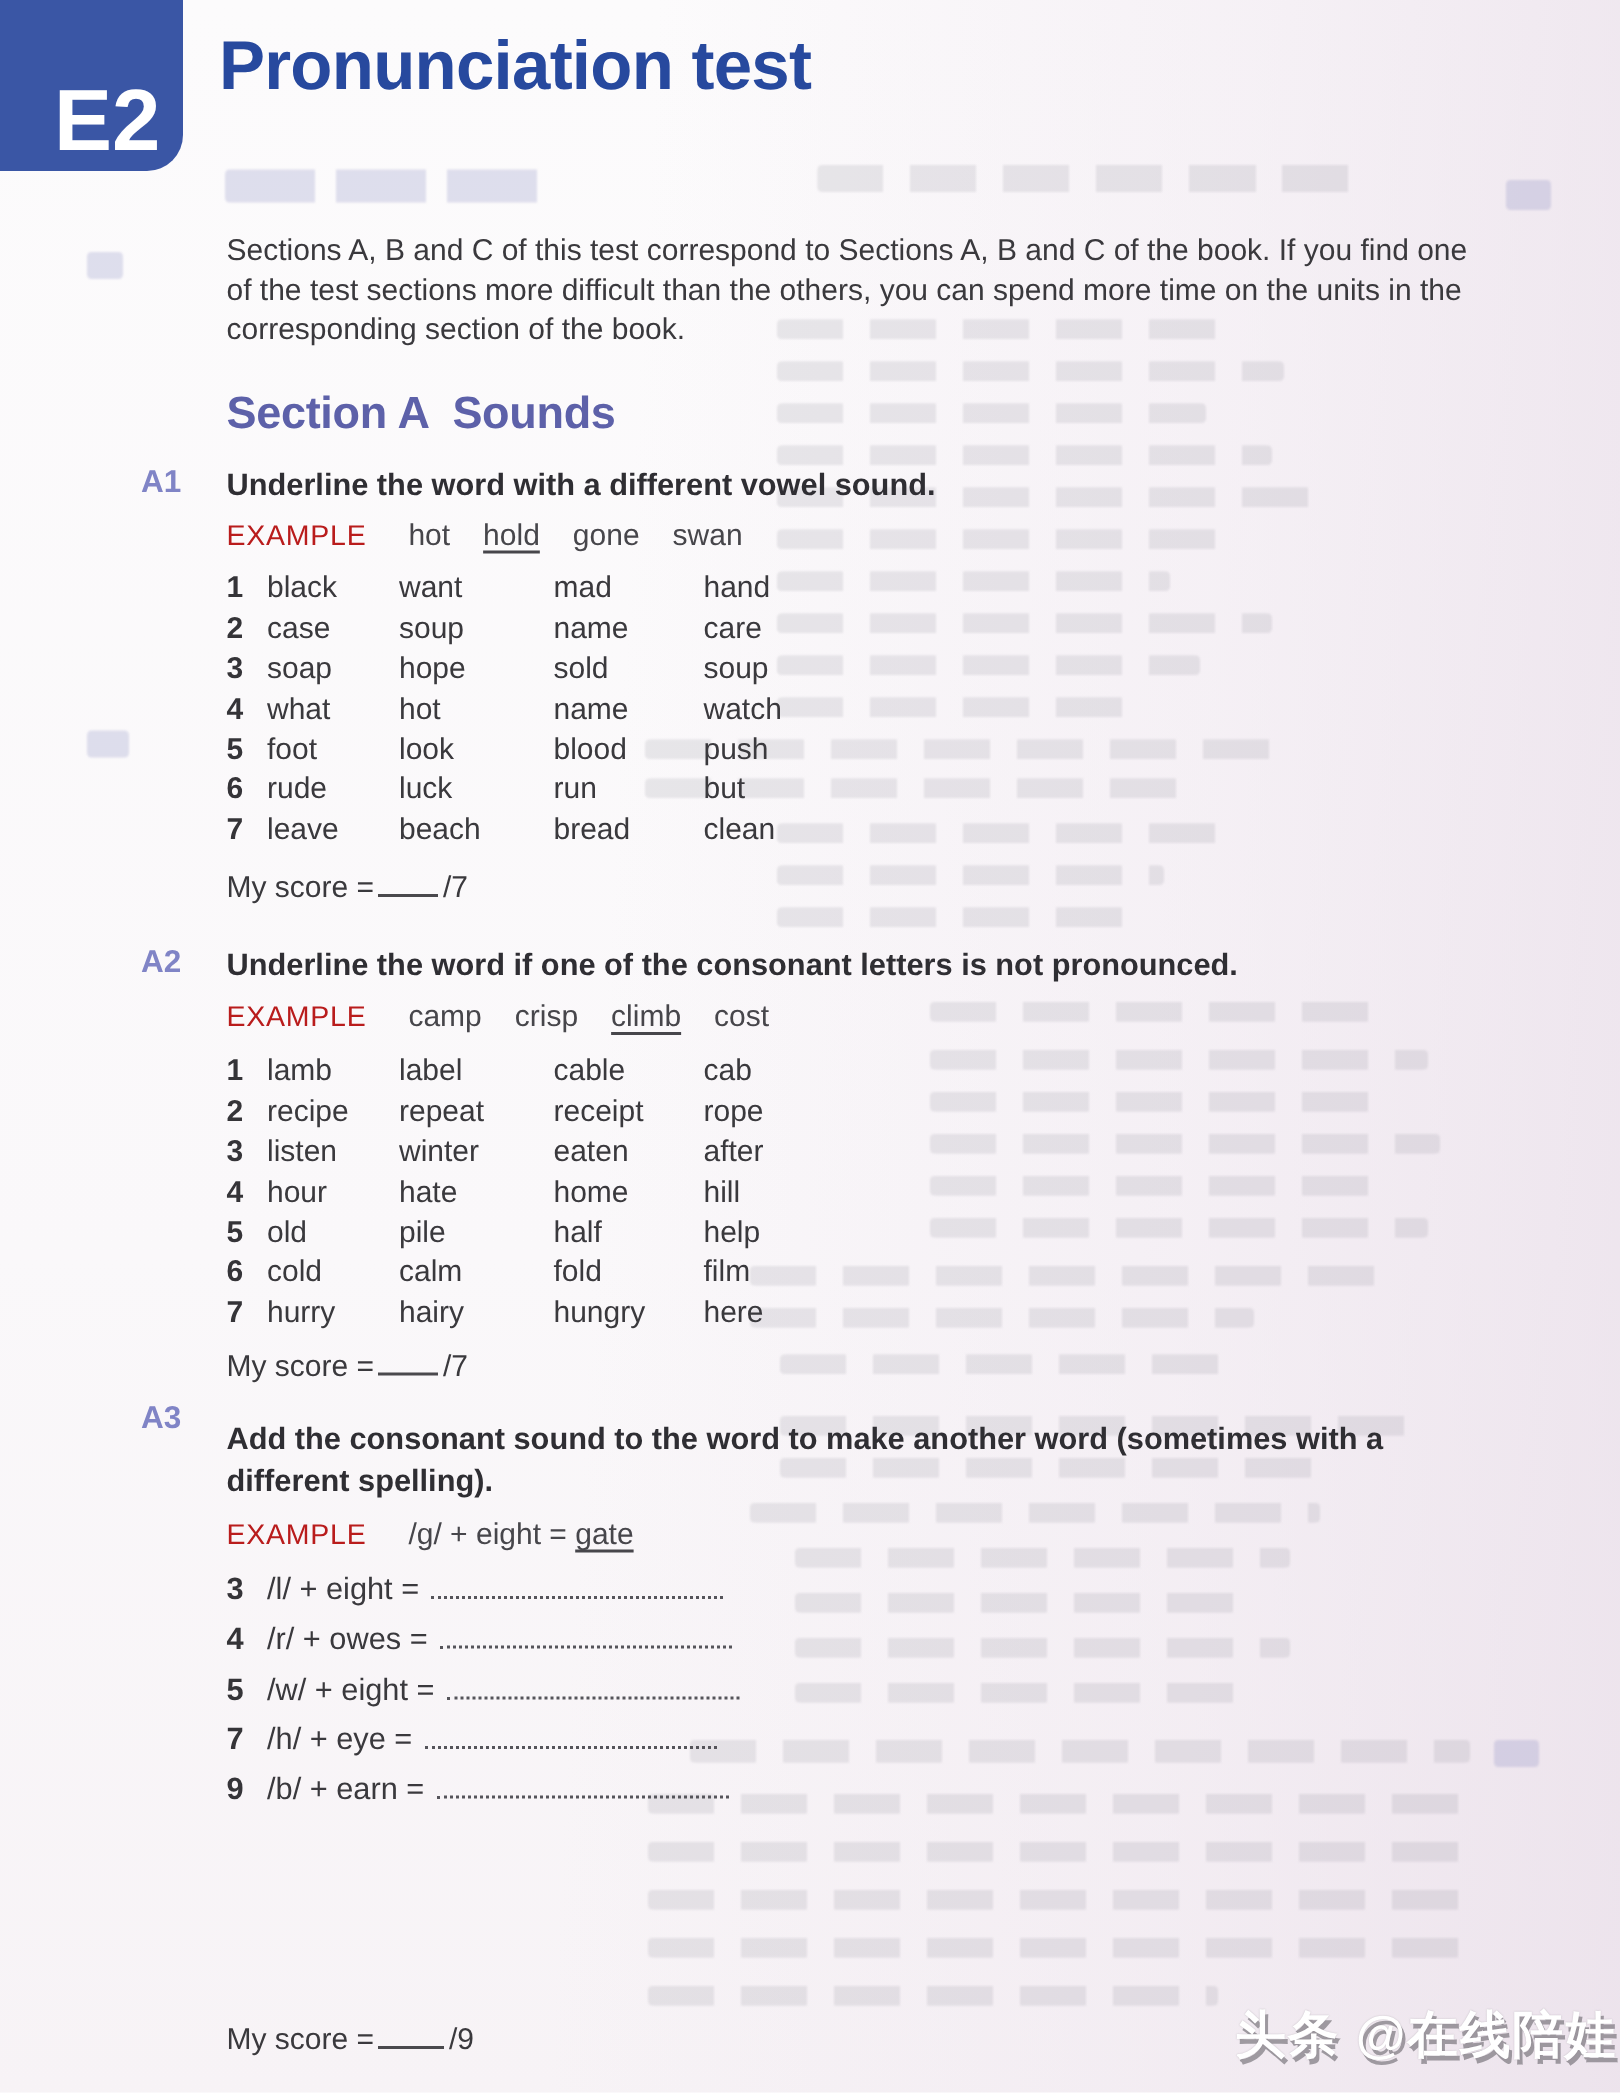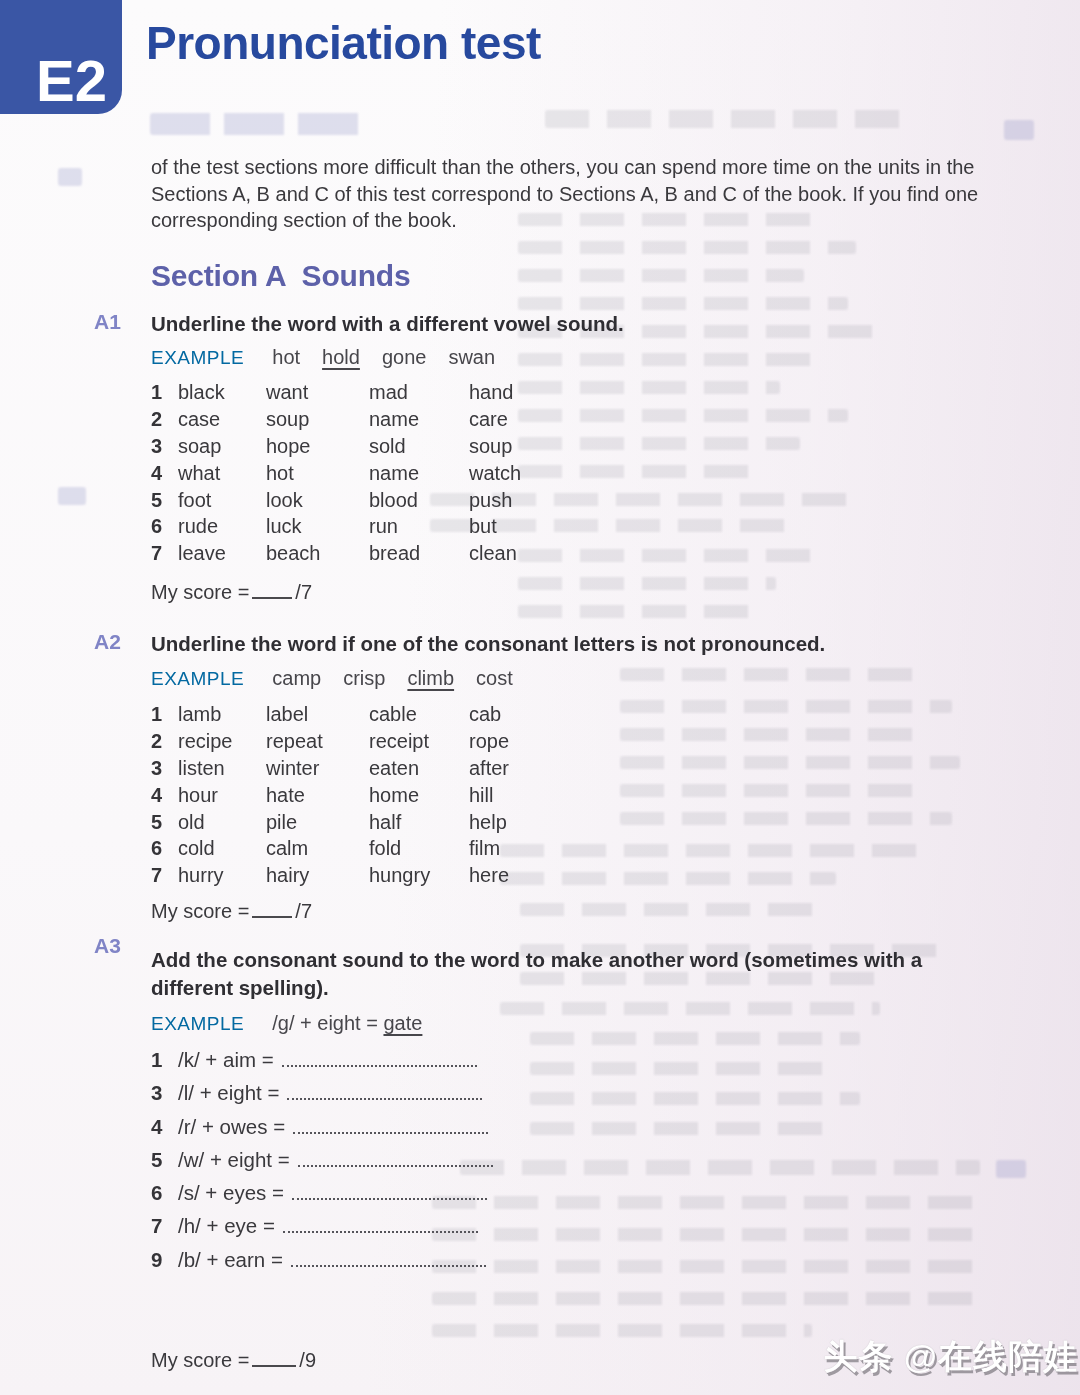--- a/index.html
+++ b/index.html
@@ -31,21 +31,21 @@
     display:flex;align-items:flex-end;justify-content:flex-end;
     padding:0 15px 4px 0;box-sizing:border-box;
     font-size:58px;font-weight:bold;line-height:1;
   }
   .title{left:146px;top:16px;font-size:46px;font-weight:bold;color:#27499e;letter-spacing:-0.5px;}
   .intro{left:151px;top:154px;font-size:20px;line-height:26.5px;color:#3a393d;}
   .section-heading{left:151px;top:259px;font-size:30px;font-weight:bold;color:#5d61a9;white-space:pre;letter-spacing:-0.2px;}
   .exlabel{left:94px;font-size:21px;font-weight:bold;color:#8084c6;}
   .instruction{left:151px;font-size:20.5px;font-weight:bold;color:#2f2e33;line-height:28px;}
   .example{left:151px;font-size:20px;color:#47464b;white-space:nowrap;}
-  .example .exlab{font-size:19px;letter-spacing:.5px;margin-right:28px;color:#0369a1;}
+  .example .exlab{font-size:19px;letter-spacing:.5px;margin-right:28px;color:#b91c1c;}
   .example .word{margin-right:22px;}
   .u{text-decoration:underline;text-underline-offset:4px;text-decoration-thickness:1.5px;margin-top:36px;}
   .wordgrid{
     left:151px;display:grid;grid-template-columns:27px 88px 103px 100px 90px;
     grid-auto-rows:26.9px;font-size:20px;color:#3a393d;align-items:start;
   }
   .wordgrid .num{font-weight:bold;color:#353438;}
   .score{left:151px;font-size:20px;color:#3a393d;}
   .blank{display:inline-block;width:40px;border-bottom:2px solid #4a494d;height:14px;margin:0 3px;}
   .a3items{left:151px;font-size:20.5px;color:#3a393d;}
@@ -107,22 +107,22 @@
     <div class="ghost blue" style="left: 58px; top: 487px; width: 28px; height: 18px;"></div>
     <div class="ghost blue" style="left: 996px; top: 1160px; width: 30px; height: 18px;"></div>
   </div>
 
 <div class="fg badge">
   <span>E2</span>
 </div>
 <div class="fg title">Pronunciation test</div>
 
 <div class="fg intro">
+  <div>Sections A, B and C of this test correspond to Sections A, B and C of the book. If you find one</div>
   <div>of the test sections more difficult than the others, you can spend more time on the units in the</div>
-  <div>Sections A, B and C of this test correspond to Sections A, B and C of the book. If you find one</div>
   <div>corresponding section of the book.</div>
 </div>
 
 <div class="fg section-heading">Section A  Sounds</div>
 
 <div class="fg exlabel" style="top:310px">A1</div>
 <div class="fg instruction" style="top:310px">Underline the word with a different vowel sound.</div>
 <div class="fg example" style="top:346px">
   <span class="exlab">EXAMPLE</span><span id="a1-example-words"><span class="word">hot</span><span class="word u">hold</span><span class="word">gone</span><span class="word">swan</span></span>
 </div>
@@ -215,25 +215,23 @@
 
 <div class="fg exlabel" style="top:934px">A3</div>
 <div class="fg instruction" style="top:946px">
   <div>Add the consonant sound to the word to make another word (sometimes with a</div>
   <div>different spelling).</div>
 </div>
 <div class="fg example" style="top:1012px">
   <span class="exlab">EXAMPLE</span><span>/g/ + eight =</span>&nbsp;<span class="u">gate</span>
 </div>
 <div class="fg a3items" id="a3-items" style="top:1048px">
-    <div class="a3row"><span class="num">1</span><span>/k/ + aim =</span><span class="dots"></span></div>
     <div class="a3row"><span class="num">3</span><span>/l/ + eight =</span><span class="dots"></span></div>
     <div class="a3row"><span class="num">4</span><span>/r/ + owes =</span><span class="dots"></span></div>
     <div class="a3row"><span class="num">5</span><span>/w/ + eight =</span><span class="dots"></span></div>
-    <div class="a3row"><span class="num">6</span><span>/s/ + eyes =</span><span class="dots"></span></div>
     <div class="a3row"><span class="num">7</span><span>/h/ + eye =</span><span class="dots"></span></div>
     <div class="a3row"><span class="num">9</span><span>/b/ + earn =</span><span class="dots"></span></div>
   </div>
 <div class="fg score" style="top:1349px">
   <span>My score =</span><span class="blank" style="width:44px"></span><span>/9</span>
 </div>
 
 <div class="fg watermark">头条 @在线陪娃</div>
 
 </body></html>

